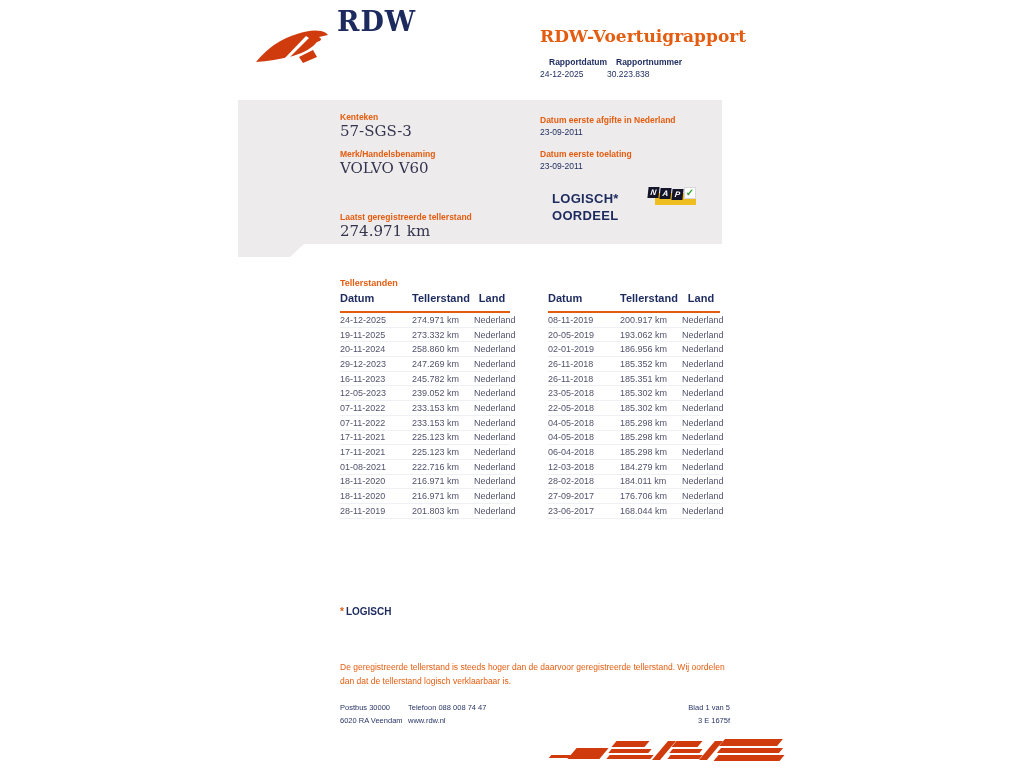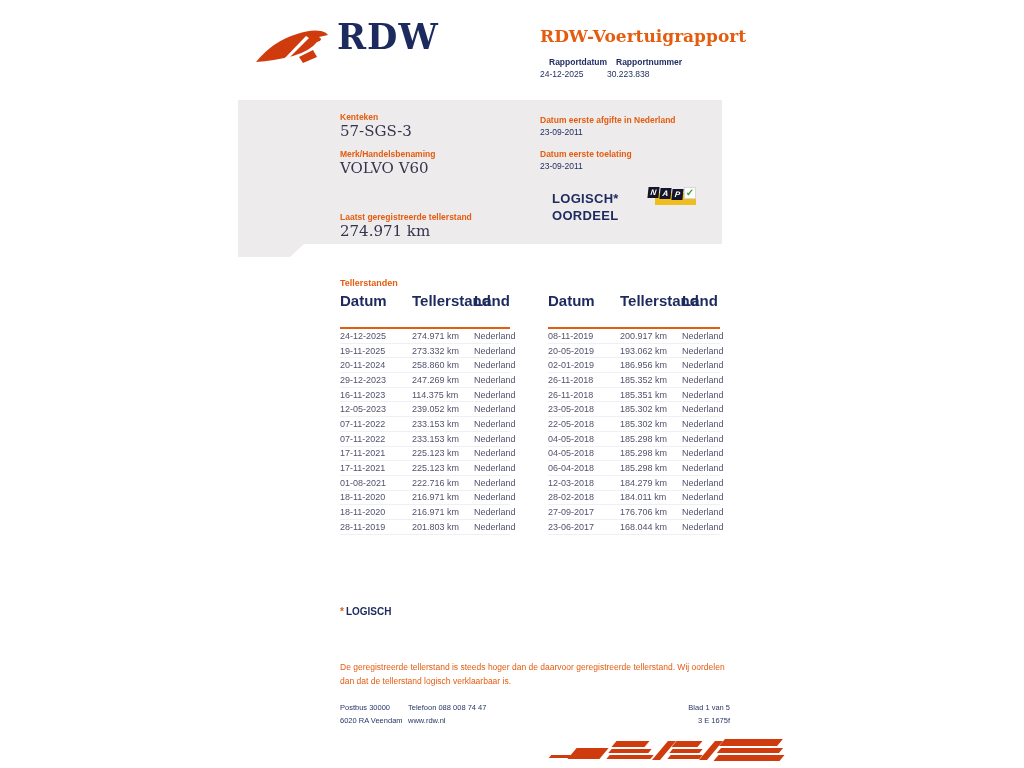--- a/index.html
+++ b/index.html
@@ -11,22 +11,22 @@
     --box-bg:#edebeb;
     --nap-yellow:#eebd20;
     --nap-green:#36a32f;
   }
   *{margin:0;padding:0;box-sizing:border-box;}
   html,body{width:1024px;height:768px;background:#fff;}
   body{font-family:"Liberation Sans",sans-serif;position:relative;overflow:hidden;}
   .abs{position:absolute;}
 
   
-  .logo-word{left:337px;top:16px;font-family:"DejaVu Serif",serif;font-weight:600;
-    font-size:35px;color:var(--navy);letter-spacing:1px;}
+  .logo-word{left:337px;top:6px;font-family:"DejaVu Serif",serif;font-weight:600;
+    font-size:27px;color:var(--navy);letter-spacing:1px;}
   .doc-title{left:540px;top:26px;font-family:"DejaVu Serif",serif;font-weight:600;
     font-size:17px;color:var(--orange-text);}
   .meta-label{font-size:8.5px;font-weight:bold;color:var(--navy);margin-left:9px;}
   .meta-value{font-size:8.5px;color:var(--navy);}
 
   
   .vbox{left:238px;top:100px;width:484px;height:144px;background:var(--box-bg);}
   .vbox-tab{left:238px;top:244px;width:66px;height:13px;background:var(--box-bg);
     clip-path:polygon(0 0,100% 0,calc(100% - 14px) 100%,0 100%);}
   .field-label{font-size:8.5px;font-weight:bold;color:var(--orange-text);}
@@ -43,22 +43,22 @@
   .nap-check{position:absolute;left:36px;top:1px;width:12px;height:12px;background:#fff;
     border:1px solid #d8d8d8;color:var(--nap-green);font-size:10px;font-weight:bold;
     display:flex;align-items:center;justify-content:center;line-height:1;}
 
   
   .section-title{left:340px;top:278px;font-size:9px;font-weight:bold;color:var(--orange-text);}
   .odo-table{top:292px;}
   .odo-table.left{left:340px;width:170px;}
   .odo-table.right{left:548px;width:172px;}
   .thead{display:grid;grid-template-columns:72px 62px 1fr;border-bottom:2px solid var(--orange-text);
-    padding-bottom:18px;font-size:15px;font-weight:bold;color:var(--navy);}
-  .thead .h-land{text-align:left;}
+    padding-bottom:7px;font-size:11px;font-weight:bold;color:var(--navy);}
+  .thead .h-land{text-align:center;}
   .trow{display:grid;grid-template-columns:72px 62px 1fr;height:14.7px;align-items:center;
     font-size:9px;color:var(--table-text);border-bottom:1px solid #eef0f4;}
   .cell-land{text-align:right;}
 
   
   .fn-title{left:340px;top:606px;font-size:10px;font-weight:bold;color:var(--navy);}
   .fn-title .mark{color:var(--orange-text);font-weight:bold;margin-right:2px;}
   .fn-text{left:340px;top:621px;width:392px;font-size:8.5px;line-height:13.5px;color:var(--orange-text);margin-top:40px;}
 
   
@@ -140,21 +140,21 @@
       <span class="tcell cell-tellerstand">258.860 km</span>
       <span class="tcell cell-land">Nederland</span>
     </div>
     <div class="trow">
       <span class="tcell cell-datum">29-12-2023</span>
       <span class="tcell cell-tellerstand">247.269 km</span>
       <span class="tcell cell-land">Nederland</span>
     </div>
     <div class="trow">
       <span class="tcell cell-datum">16-11-2023</span>
-      <span class="tcell cell-tellerstand">114.375 km</span>
+      <span class="tcell cell-tellerstand">245.782 km</span>
       <span class="tcell cell-land">Nederland</span>
     </div>
     <div class="trow">
       <span class="tcell cell-datum">12-05-2023</span>
       <span class="tcell cell-tellerstand">239.052 km</span>
       <span class="tcell cell-land">Nederland</span>
     </div>
     <div class="trow">
       <span class="tcell cell-datum">07-11-2022</span>
       <span class="tcell cell-tellerstand">233.153 km</span>

